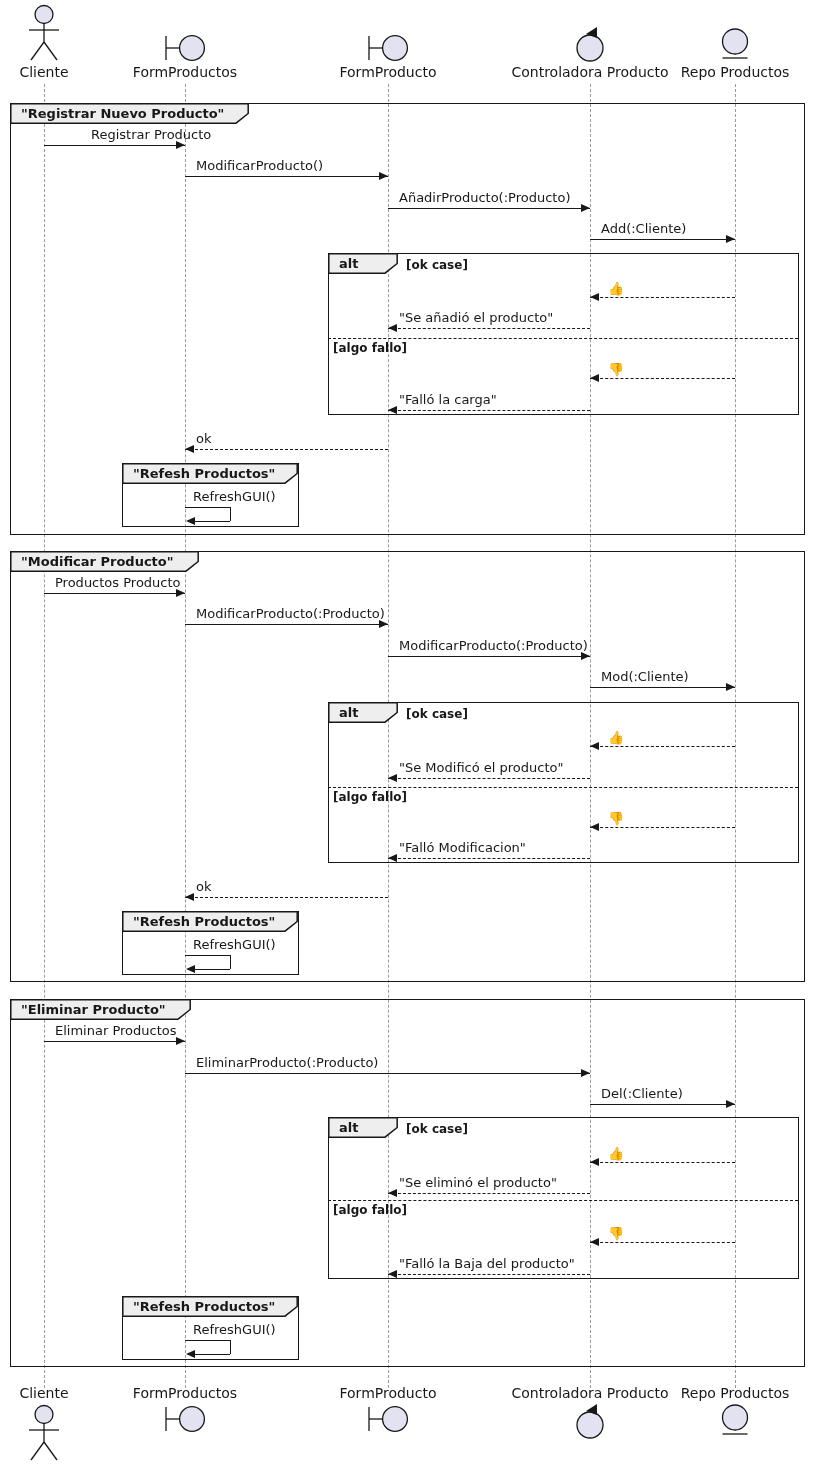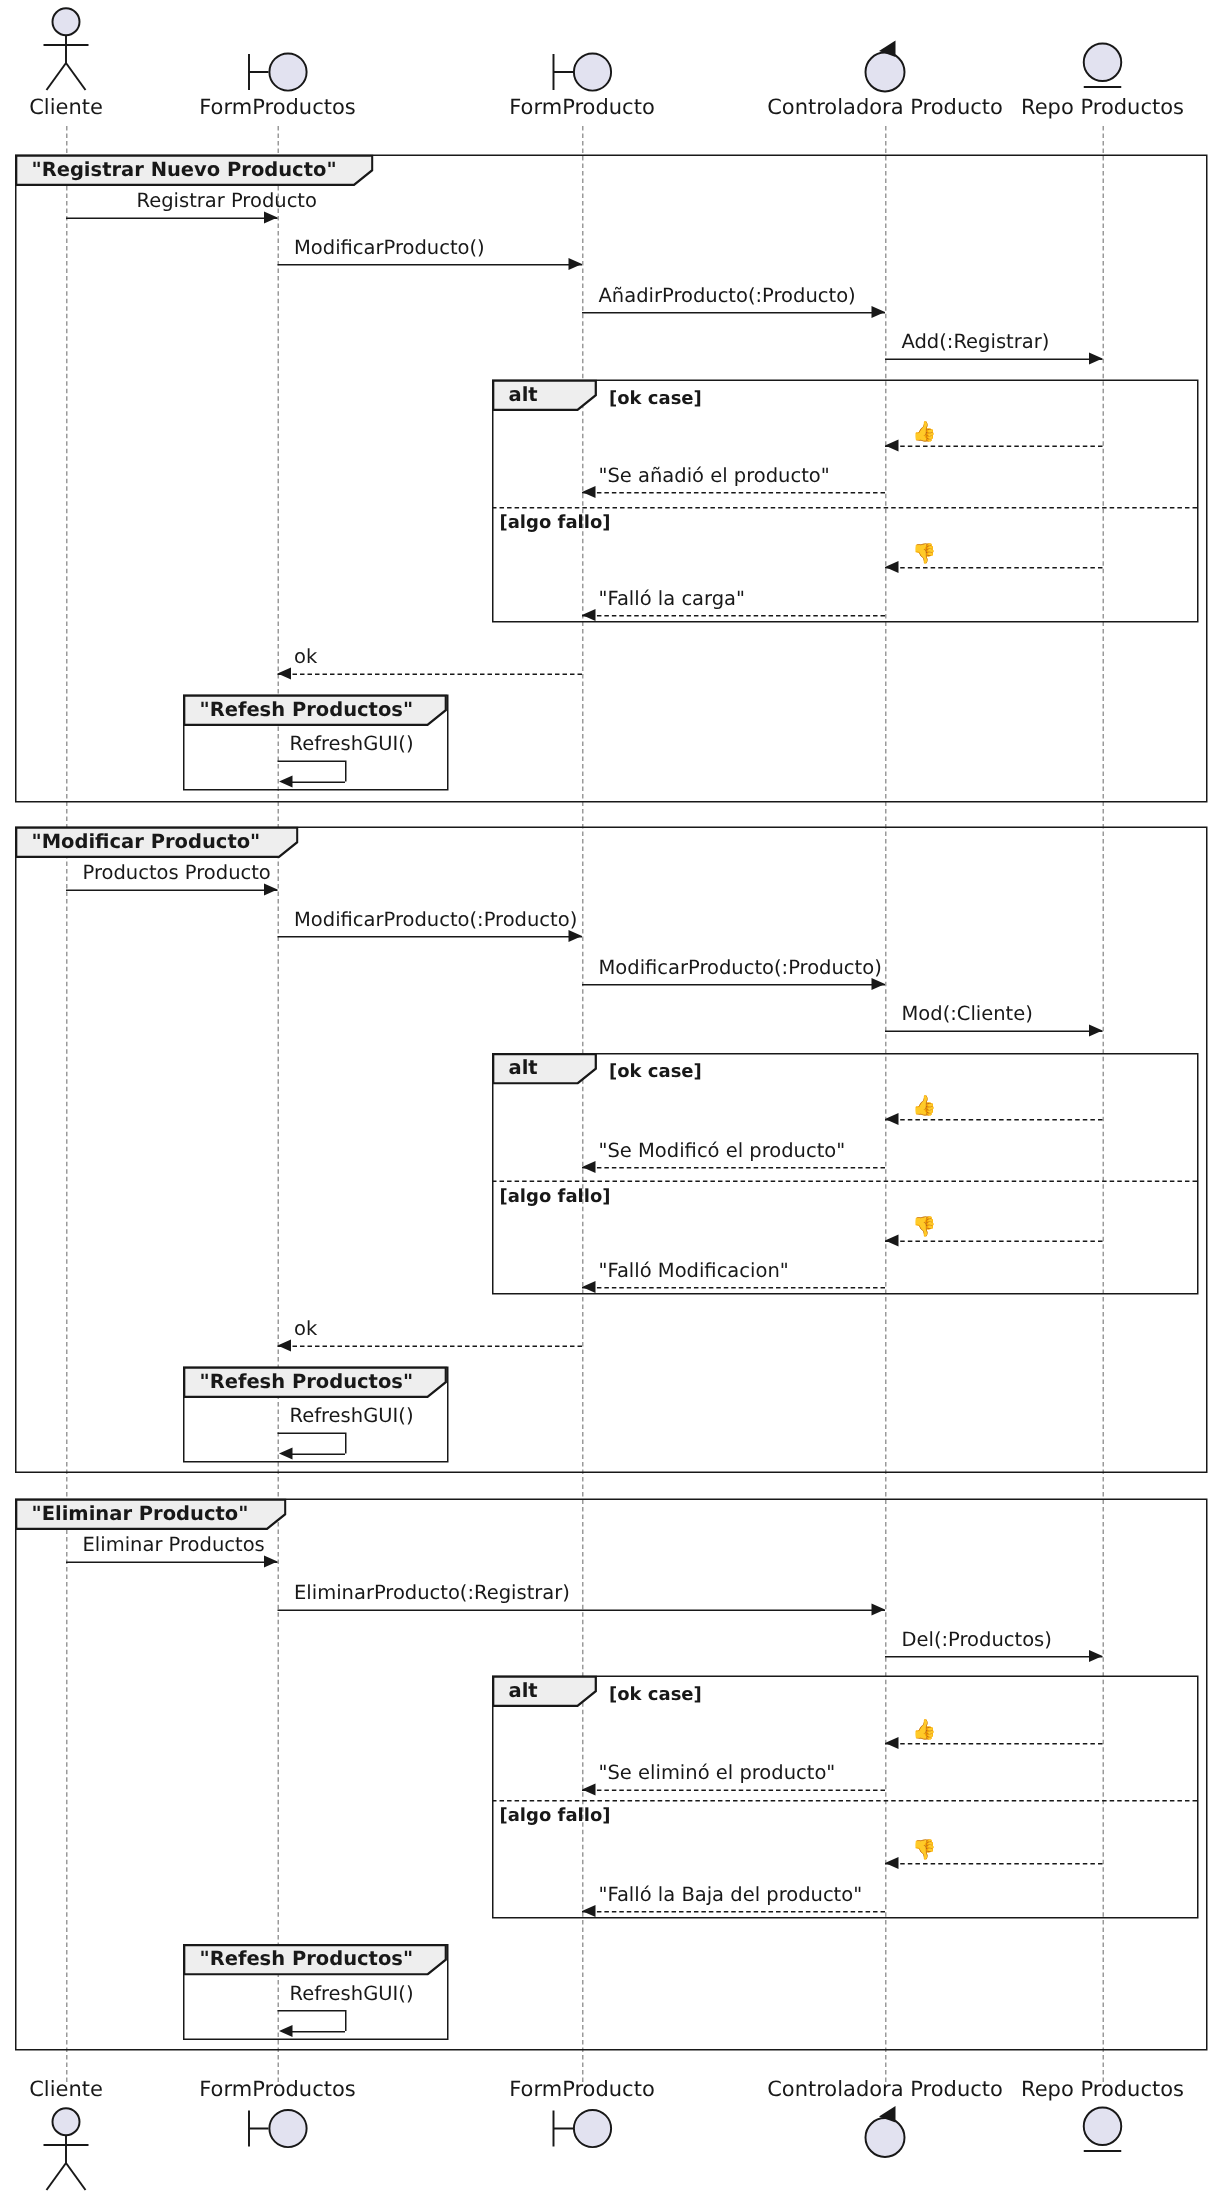--- a/index.html
+++ b/index.html
@@ -107,21 +107,21 @@
     <div class="arrow-r" style="left: 175.5px; top: 141.1px;"></div>
     <div class="mlabel" style="left: 55px; top: 127px; margin-left: 36px;">Registrar Producto</div>
     <div class="mline solid" style="left: 185px; top: 176px; width: 203px;"></div>
     <div class="arrow-r" style="left: 378.5px; top: 172.1px;"></div>
     <div class="mlabel" style="left: 196px; top: 158px;">ModificarProducto()</div>
     <div class="mline solid" style="left: 388px; top: 208px; width: 202px;"></div>
     <div class="arrow-r" style="left: 580.5px; top: 204.1px;"></div>
     <div class="mlabel" style="left: 399px; top: 190px;">AñadirProducto(:Producto)</div>
     <div class="mline solid" style="left: 590px; top: 239px; width: 145px;"></div>
     <div class="arrow-r" style="left: 725.5px; top: 235.1px;"></div>
-    <div class="mlabel" style="left: 601px; top: 221px;">Add(:Registrar)</div>
+    <div class="mlabel" style="left: 601px; top: 221px;">Add(:Cliente)</div>
     <div class="mline dashed" style="left: 590px; top: 297px; width: 145px;"></div>
     <div class="arrow-l" style="left: 590px; top: 293.1px;"></div>
     <div class="emoji" style="left: 608px; top: 281px;">👍</div>
     <div class="mline dashed" style="left: 388px; top: 328px; width: 202px;"></div>
     <div class="arrow-l" style="left: 388px; top: 324.1px;"></div>
     <div class="mlabel" style="left: 399px; top: 310px;">"Se añadió el producto"</div>
     <div class="mline dashed" style="left: 590px; top: 378px; width: 145px;"></div>
     <div class="arrow-l" style="left: 590px; top: 374.1px;"></div>
     <div class="emoji" style="left: 608px; top: 362px;">👎</div>
     <div class="mline dashed" style="left: 388px; top: 410px; width: 202px;"></div>
@@ -155,24 +155,24 @@
     <div class="arrow-l" style="left: 388px; top: 854.1px;"></div>
     <div class="mlabel" style="left: 399px; top: 840px;">"Falló Modificacion"</div>
     <div class="mline dashed" style="left: 185px; top: 897px; width: 203px;"></div>
     <div class="arrow-l" style="left: 185px; top: 893.1px;"></div>
     <div class="mlabel" style="left: 196px; top: 879px;">ok</div>
     <div class="mline solid" style="left: 44px; top: 1041px; width: 141px;"></div>
     <div class="arrow-r" style="left: 175.5px; top: 1037.1px;"></div>
     <div class="mlabel" style="left: 55px; top: 1023px;">Eliminar Productos</div>
     <div class="mline solid" style="left: 185px; top: 1073px; width: 405px;"></div>
     <div class="arrow-r" style="left: 580.5px; top: 1069.1px;"></div>
-    <div class="mlabel" style="left: 196px; top: 1055px;">EliminarProducto(:Registrar)</div>
+    <div class="mlabel" style="left: 196px; top: 1055px;">EliminarProducto(:Producto)</div>
     <div class="mline solid" style="left: 590px; top: 1104px; width: 145px;"></div>
     <div class="arrow-r" style="left: 725.5px; top: 1100.1px;"></div>
-    <div class="mlabel" style="left: 601px; top: 1086px;">Del(:Productos)</div>
+    <div class="mlabel" style="left: 601px; top: 1086px;">Del(:Cliente)</div>
     <div class="mline dashed" style="left: 590px; top: 1162px; width: 145px;"></div>
     <div class="arrow-l" style="left: 590px; top: 1158.1px;"></div>
     <div class="emoji" style="left: 608px; top: 1146px;">👍</div>
     <div class="mline dashed" style="left: 388px; top: 1193px; width: 202px;"></div>
     <div class="arrow-l" style="left: 388px; top: 1189.1px;"></div>
     <div class="mlabel" style="left: 399px; top: 1175px;">"Se eliminó el producto"</div>
     <div class="mline dashed" style="left: 590px; top: 1242px; width: 145px;"></div>
     <div class="arrow-l" style="left: 590px; top: 1238.1px;"></div>
     <div class="emoji" style="left: 608px; top: 1226px;">👎</div>
     <div class="mline dashed" style="left: 388px; top: 1274px; width: 202px;"></div>

